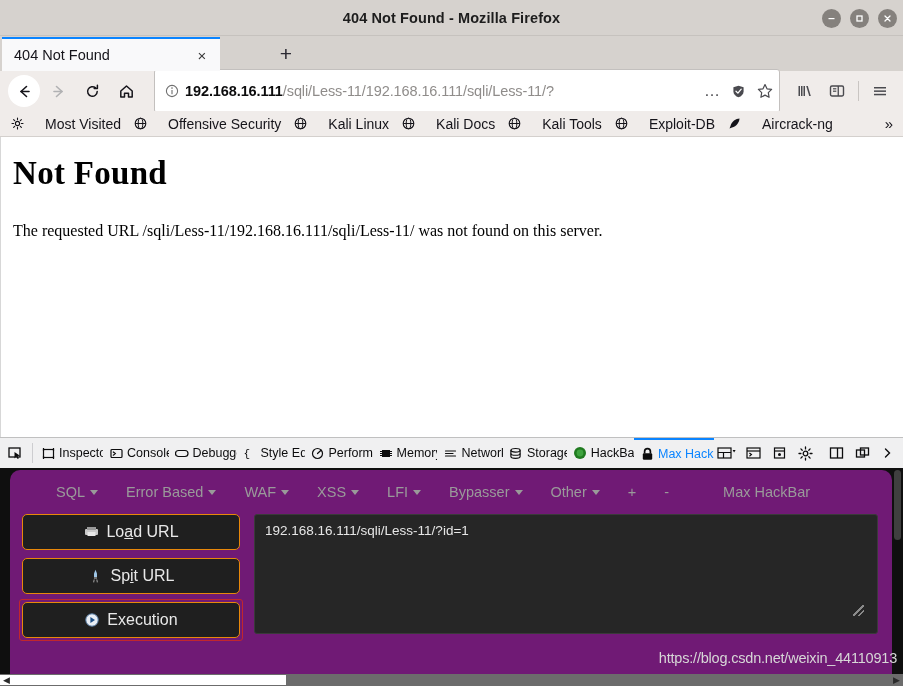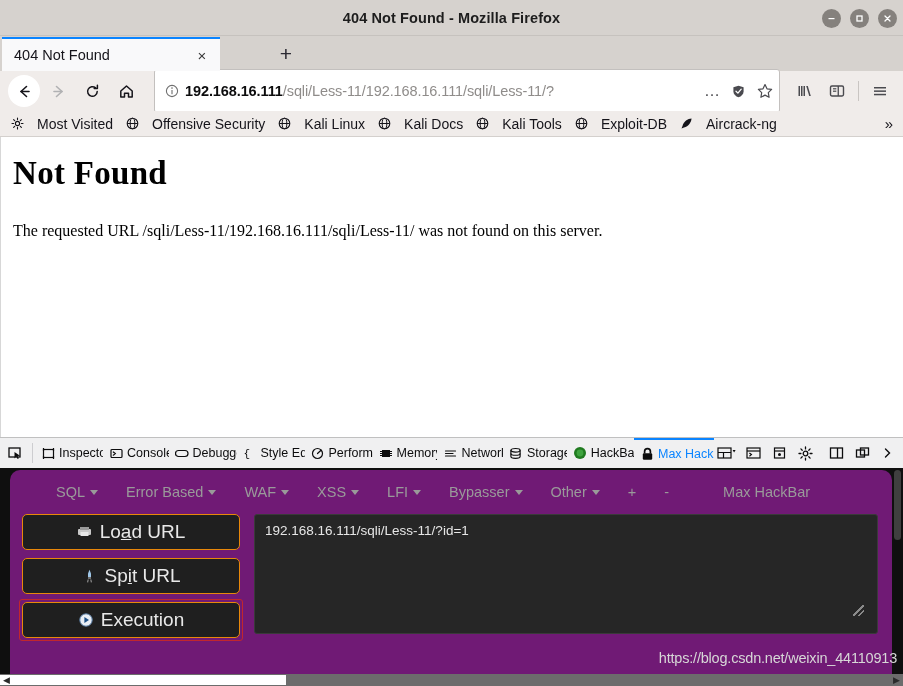--- a/index.html
+++ b/index.html
@@ -114,21 +114,21 @@
   
   .bookmarks {
     height: 26px; flex: 0 0 26px;
     background: #f0ecea;
     display: flex; align-items: center;
     padding: 0 4px;
     border-bottom: 1px solid #d4d0cd;
     overflow: hidden;
   }
   .bm {
-    display: flex; align-items: center; gap: 12px;
+    display: flex; align-items: center; gap: 20px;
     padding: 2px 6px; white-space: nowrap;
     font-size: 14px; color: #15141a;
   }
   .bm .bmi { display:flex; align-items:center; justify-content:center; width:15px; height:15px; flex:0 0 15px; }
   .bm-chevron { margin-left: auto; padding: 0 6px; font-size: 15px; color: #15141a; }
 
   
   .content {
     flex: 1 1 auto;
     background: #ffffff;
@@ -232,21 +232,21 @@
     display: flex; flex-direction: column;
     gap: 8px;
     padding-left: 12px;
   }
   .hb-btn {
     height: 36px;
     border: 1px solid #e8880a;
     border-radius: 5px;
     background: #1f1f1f;
     color: #e8e8e8;
-    font-size: 19px;
+    font-size: 16px;
     display: flex; align-items: center; justify-content: center;
     gap: 7px;
   }
   .hb-btn .hbi { display:flex; align-items:center; justify-content:center; width:16px; height:16px; }
   .hb-btn u { text-decoration: underline; }
   .hb-btn-wrap.selected {
     border: 1px solid #c1272d;
     padding: 2px;
     margin: -3px -3px -3px -3px;
     border-radius: 3px;

